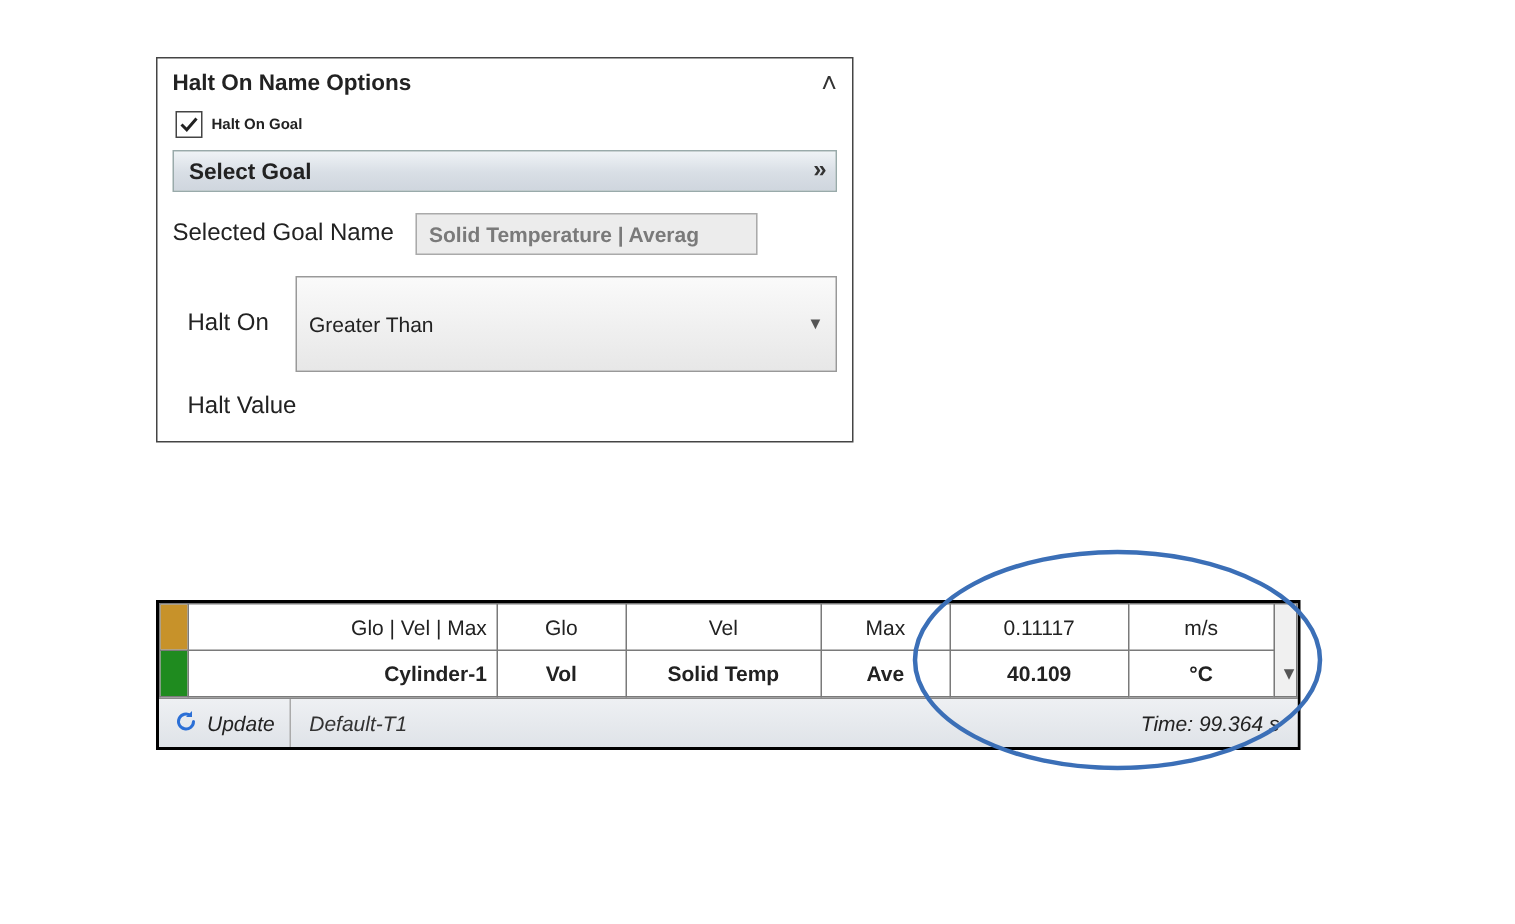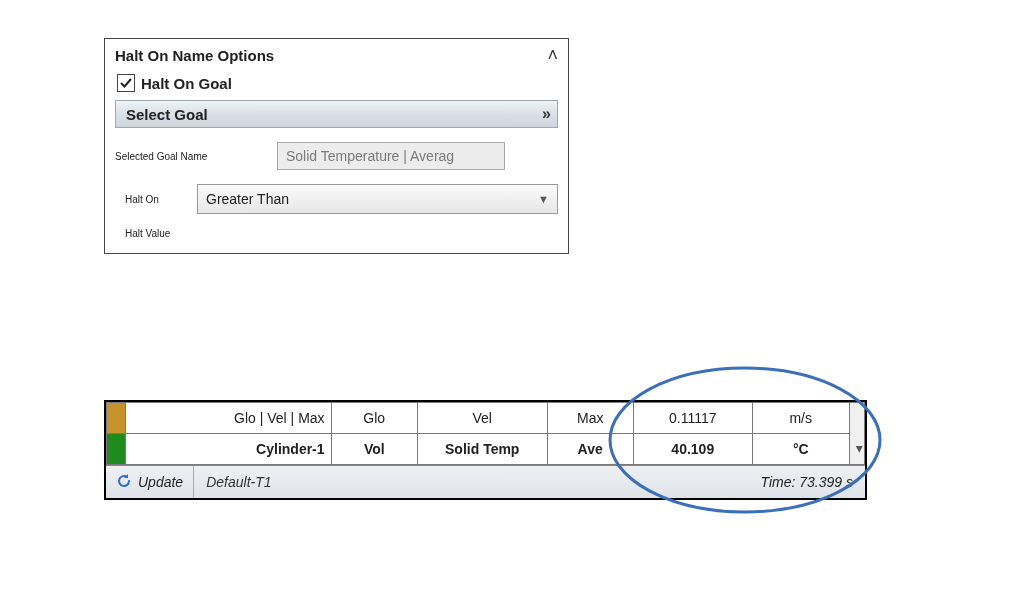--- a/index.html
+++ b/index.html
@@ -6,28 +6,28 @@
   .canvas{position:relative;width:1010px;height:616px;}
   
   .panel{position:absolute;left:104px;top:38px;width:463px;border:1px solid #444;background:#fff;}
   .panel-hdr{display:flex;align-items:center;justify-content:space-between;padding:6px 10px 4px;}
   .panel-hdr .title{font-weight:700;font-size:15px;}
   .chev{font-size:18px;color:#333;user-select:none;}
   .panel-body{padding:2px 10px 14px;}
   .ckrow{display:flex;align-items:center;gap:6px;margin:2px 0 8px 2px;}
   .checkbox{width:16px;height:16px;border:1.5px solid #444;display:inline-flex;align-items:center;justify-content:center;font-size:13px;background:#fff;}
   .checkbox svg{width:12px;height:12px;}
-  .cklabel{font-weight:700;font-size:15px;}
+  .cklabel{font-weight:700;font-size:10px;}
   .selectgoal{display:flex;align-items:center;justify-content:space-between;border:1px solid #9aa;background:linear-gradient(#eff3f6,#d8dee5 55%,#cfd6de);padding:4px 10px;font-weight:700;font-size:15px;gap:24px;}
   .dblchev{font-size:16px;letter-spacing:-4px;color:#333;}
   .frow{display:flex;align-items:center;gap:12px;margin-top:14px;}
-  .flabel{min-width:150px;font-size:10px;}
+  .flabel{min-width:150px;font-size:16px;}
   .flabel.short{min-width:60px;margin-left:10px;}
-  .ro-input{flex:0 0 210px;height:26px;border:1px solid #aaa;background:#ececec;color:#7a7a7a;padding:0 8px;display:flex;align-items:center;overflow:hidden;white-space:nowrap;}
-  .combo{flex:1;height:28px;border:1px solid #999;background:linear-gradient(#fafafa,#e7e7e7);display:flex;align-items:center;justify-content:space-between;padding:0 8px;}
+  .ro-input{flex:0 0 210px;height:26px;border:1px solid #aaa;background:#ececec;color:#7a7a7a;padding:0 8px;display:flex;align-items:center;overflow:hidden;white-space:nowrap;font-weight:bold;}
+  .combo{flex:1;height:28px;border:1px solid #999;background:linear-gradient(#fafafa,#e7e7e7);display:flex;align-items:center;justify-content:space-between;padding:17px 8px;}
   .combo .caret{font-size:11px;color:#555;}
   .txt-input{flex:1;height:28px;border:1px solid #333;background:#fff;display:flex;align-items:center;padding:0 8px;}
   
   .tbl-wrap{position:absolute;left:104px;top:400px;width:759px;border:2px solid #000;background:#fff;}
   .tbl{width:100%;border-collapse:collapse;table-layout:fixed;}
   .tbl td,.tbl th{border:1px solid #7a7a7a;padding:4px 6px;font-size:14px;text-align:center;height:22px;white-space:nowrap;}
   .tbl .namecell{text-align:right;padding-left:8px;}
   .colorcell{padding:0!important;width:18px;}
   .swatch{width:100%;height:100%;}
   .bold{font-weight:700;margin-left:32px;}
@@ -126,21 +126,21 @@
         <svg viewBox="0 0 16 16">
               <g fill="none" stroke="#2b6fd6" stroke-width="2" stroke-linecap="round">
                 <path d="M13 8a5 5 0 1 1-2-4"></path>
                 <polyline points="12,1 12,5 8,5" fill="#2b6fd6" stroke="none"></polyline>
               </g>
             </svg>
       </span>
       <span>Update</span>
     </div>
     <div class="scen">Default-T1</div>
-    <div class="time">Time: 73.399 s</div>
+    <div class="time">Time: 99.364 s</div>
   </div>
 </div>
 
 <div class="ellipse">
   <svg viewBox="0 0 290 160">
         <ellipse cx="145" cy="80" rx="135" ry="72" fill="none" stroke="#3b6fb7" stroke-width="3"></ellipse>
       </svg>
 </div>
 
 </div>

